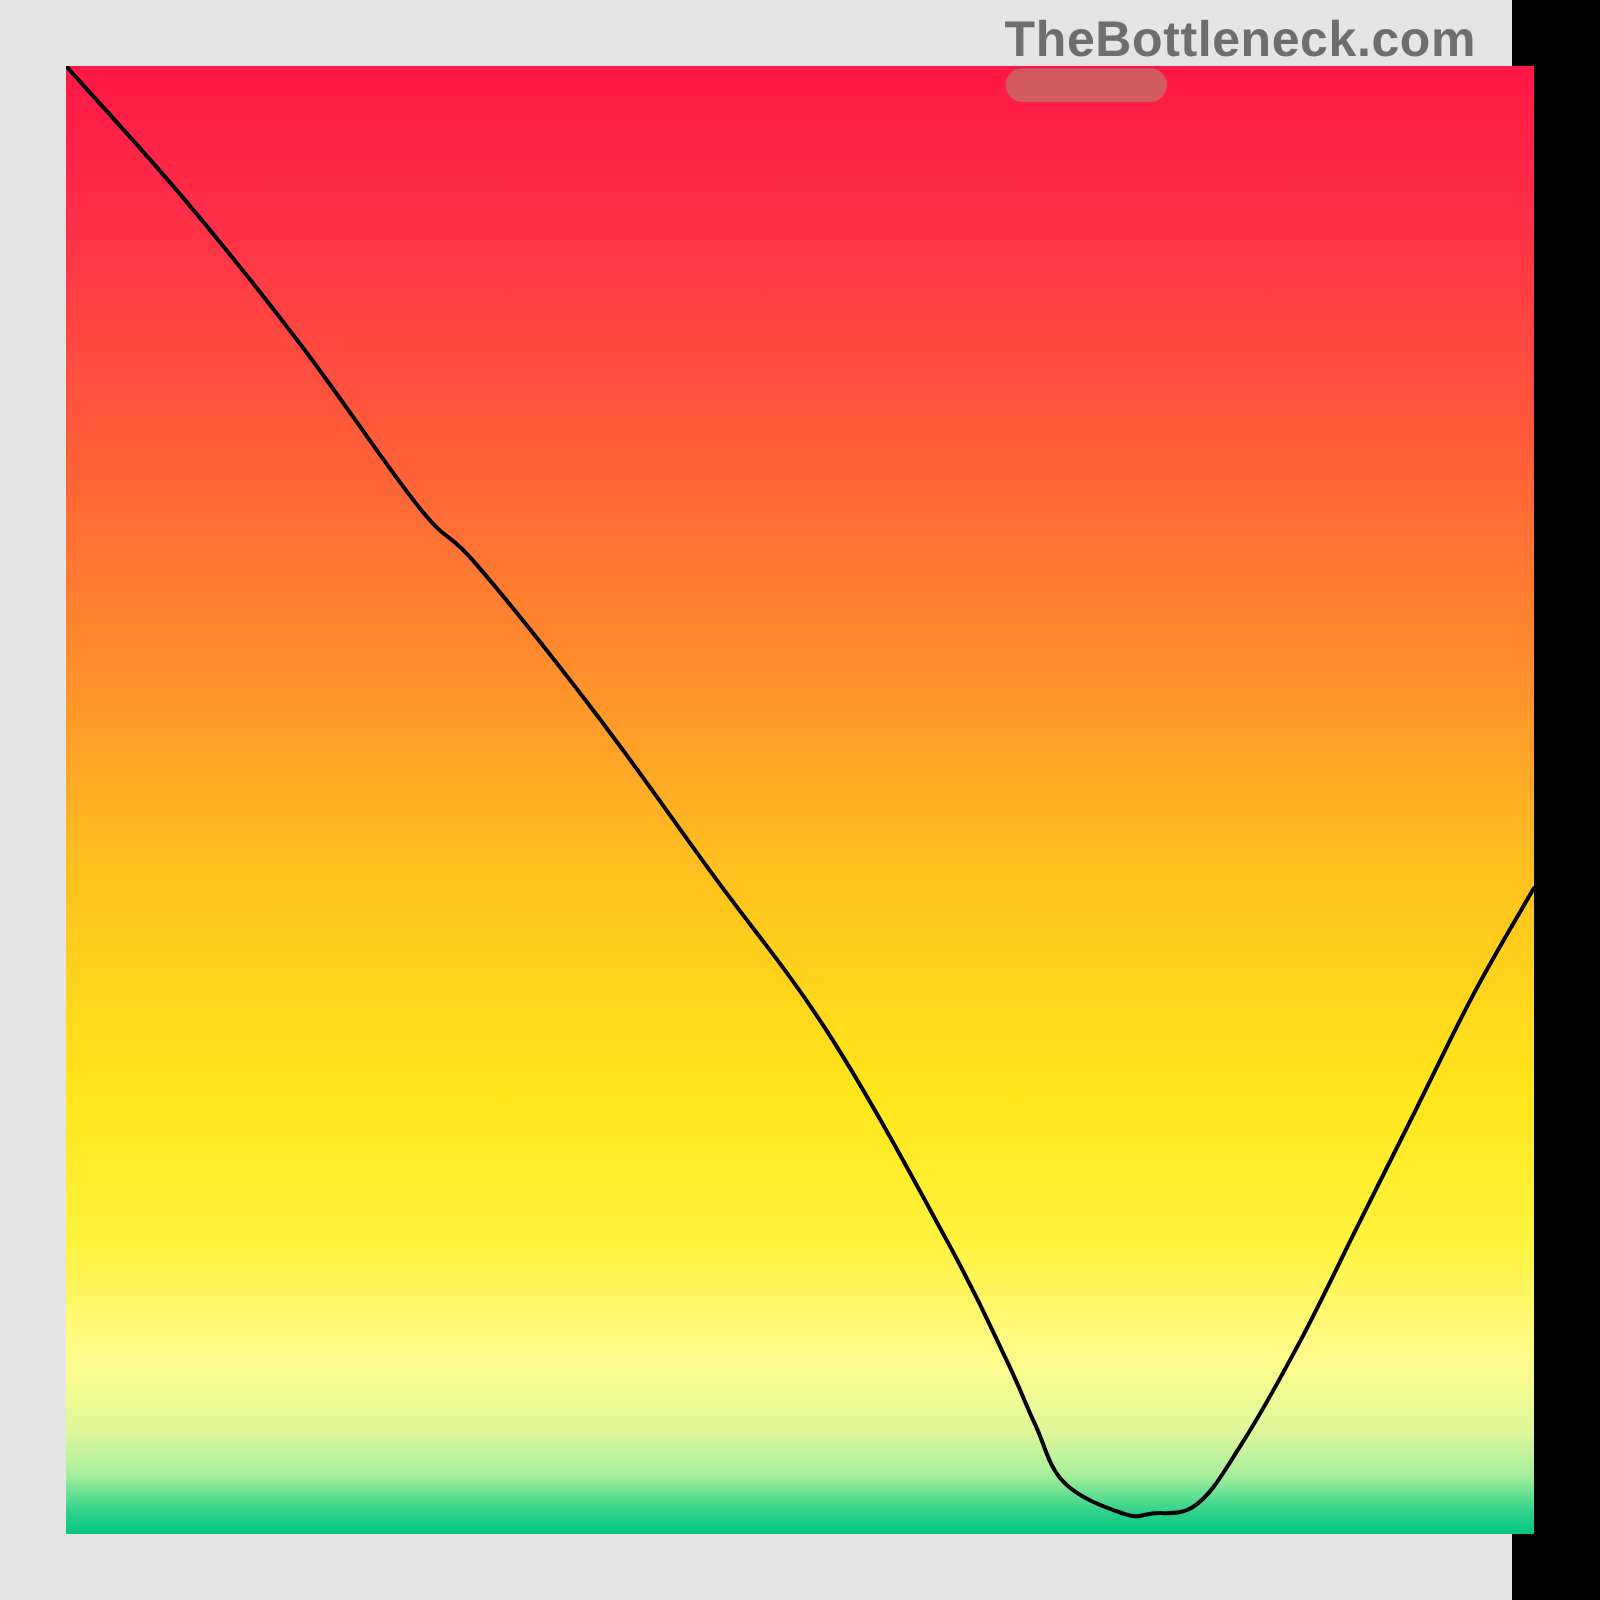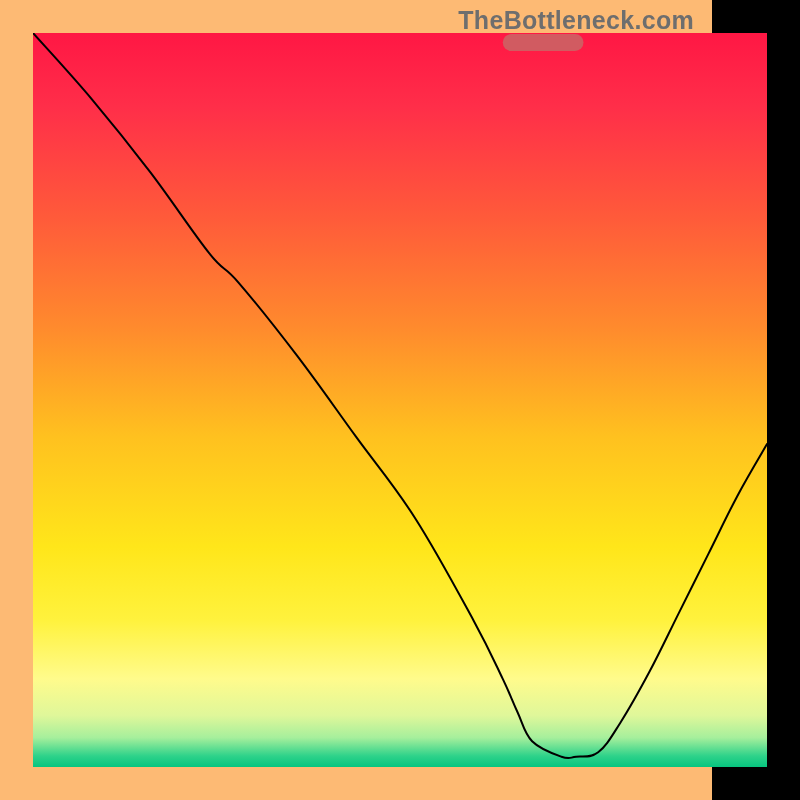--- a/index.html
+++ b/index.html
@@ -9,21 +9,22 @@
     height: 800px;
     background: #000;
     overflow: hidden;
   }
   .frame {
     position: absolute;
     left: 0;
     top: 0;
     width: 712px;
     height: 800px;
-    background: #fdba74;
+    background: #e5e5e5;
+    padding-left: 44px;
   }
   .watermark {
     position: absolute;
     top: 6px;
     right: 18px;
     color: #6e6e6e;
     font-family: Arial, Helvetica, sans-serif;
     font-size: 25px;
     font-weight: bold;
     letter-spacing: 0.3px;

